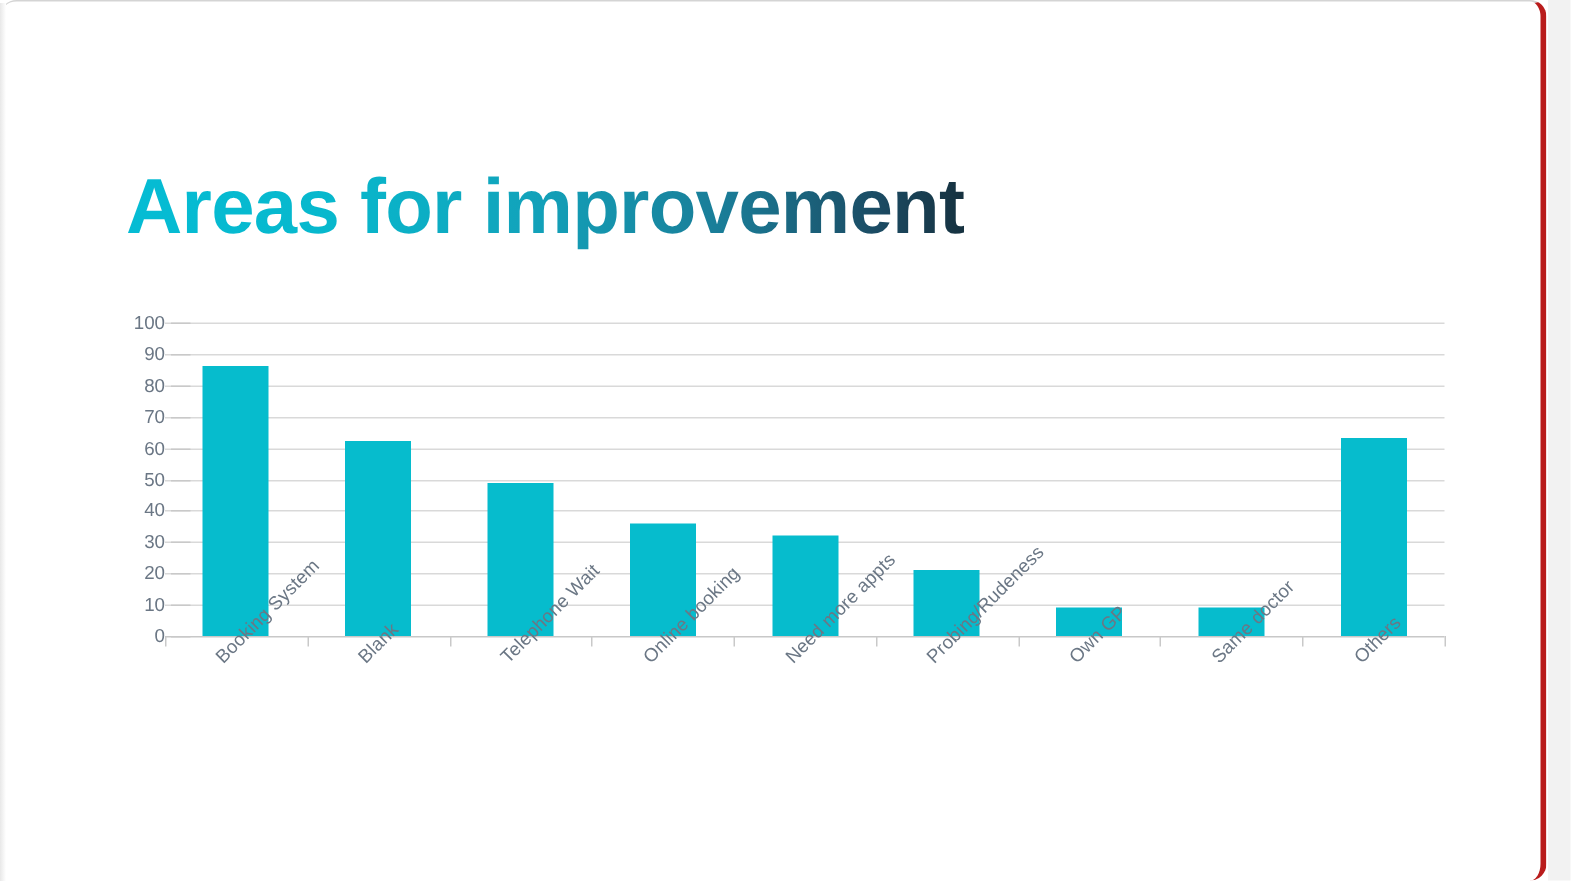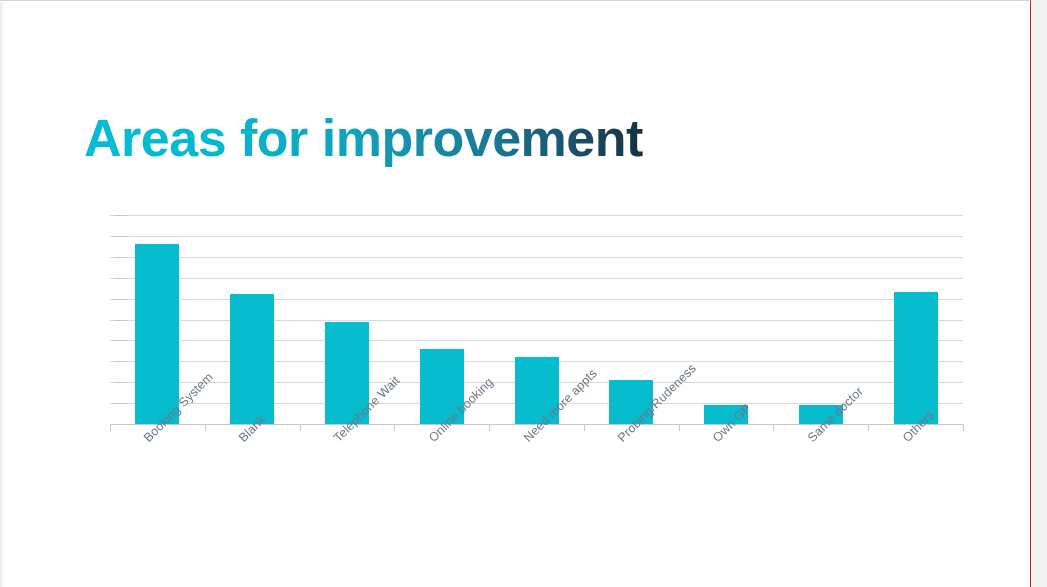--- a/index.html
+++ b/index.html
@@ -15,22 +15,23 @@
   }
 
   
   #slide-frame {
     position: absolute;
     left: 0; top: 0;
     width: 1031px;
     height: 587px;
     background: #ffffff;
     border-top: 1px solid #d4d4d4;
-    border-right: 1px solid #b91c1c;
+    border-right: 4px solid #b91c1c;
     box-sizing: border-box;
+    border-radius: 11px;
   }
   #frame-gutter-left {
     position: absolute;
     left: 0; top: 1px;
     width: 4px; height: 586px;
     background: linear-gradient(to right, #e8e8e8, #ffffff);
   }
   #frame-gutter-right {
     position: absolute;
     left: 1032px; top: 0;
@@ -148,20 +149,33 @@
 <body>
 
 <div id="slide-frame">
   <div id="frame-gutter-left"></div>
 
   <h1 id="slide-title">Areas for improvement</h1>
 
   <div id="chart-area">
 
 
+    <div id="y-axis-labels">
+        <div class="ytick-label" style="top: -6px;">100</div>
+        <div class="ytick-label" style="top: 14.9px;">90</div>
+        <div class="ytick-label" style="top: 35.8px;">80</div>
+        <div class="ytick-label" style="top: 56.7px;">70</div>
+        <div class="ytick-label" style="top: 77.6px;">60</div>
+        <div class="ytick-label" style="top: 98.5px;">50</div>
+        <div class="ytick-label" style="top: 119.4px;">40</div>
+        <div class="ytick-label" style="top: 140.3px;">30</div>
+        <div class="ytick-label" style="top: 161.2px;">20</div>
+        <div class="ytick-label" style="top: 182.1px;">10</div>
+        <div class="ytick-label" style="top: 203px;">0</div>
+      </div>
     <div id="plot">
         <div class="gridline" style="top: 0px;"></div>
         <div class="gridline" style="top: 20.9px;"></div>
         <div class="gridline" style="top: 41.8px;"></div>
         <div class="gridline" style="top: 62.7px;"></div>
         <div class="gridline" style="top: 83.6px;"></div>
         <div class="gridline" style="top: 104.5px;"></div>
         <div class="gridline" style="top: 125.4px;"></div>
         <div class="gridline" style="top: 146.3px;"></div>
         <div class="gridline" style="top: 167.2px;"></div>

